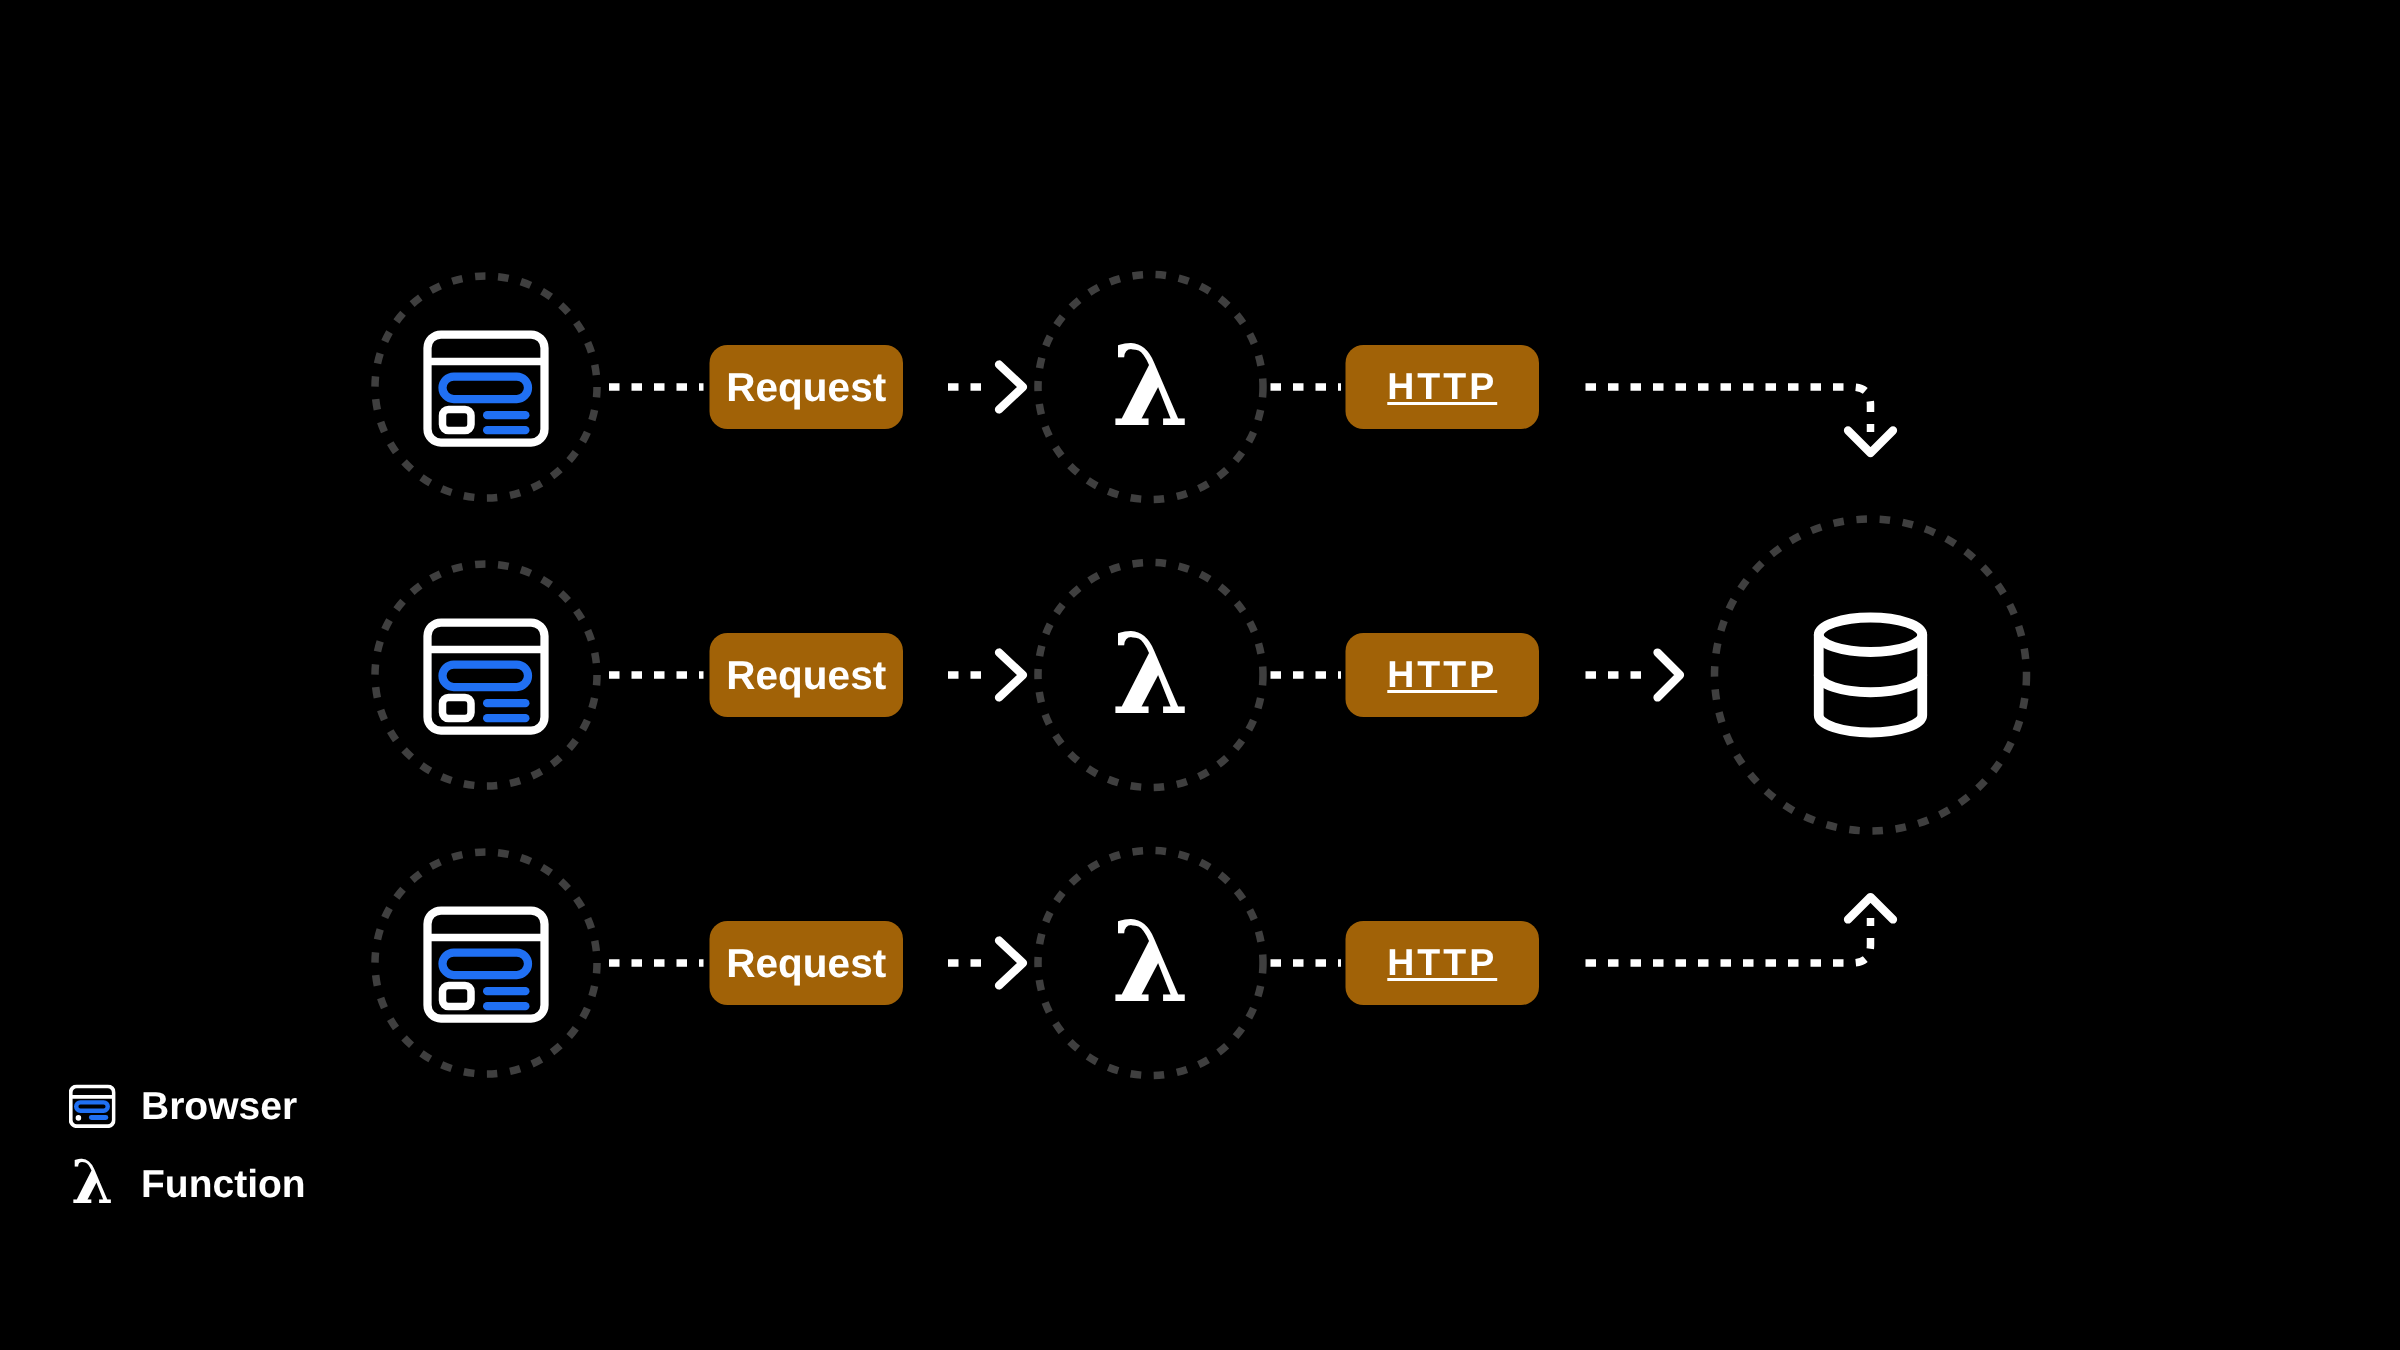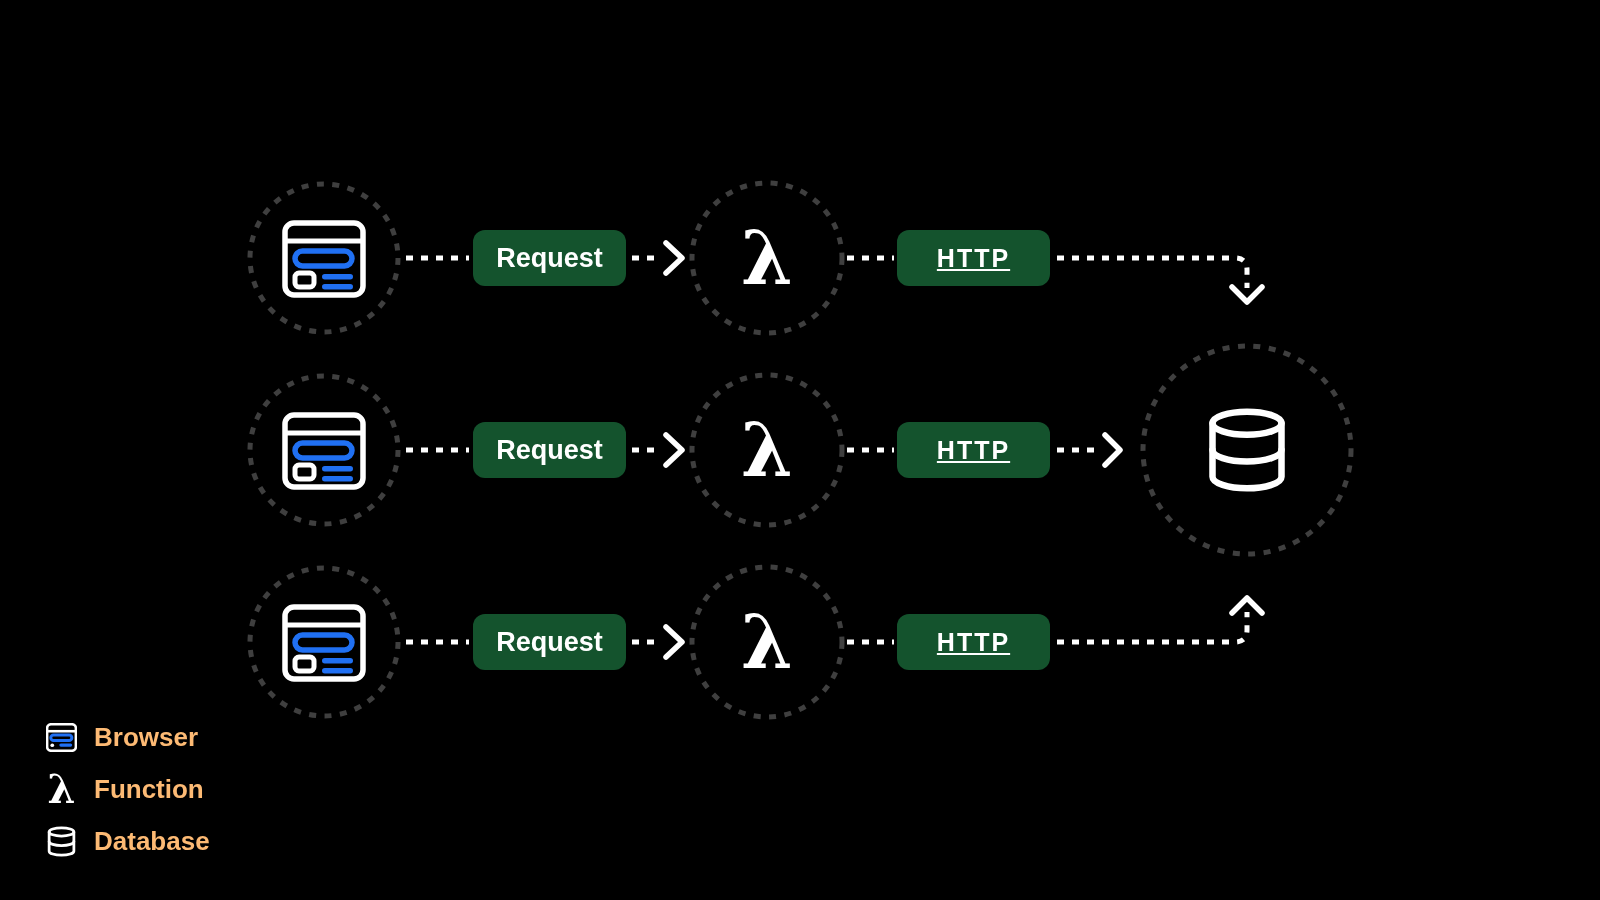--- a/index.html
+++ b/index.html
@@ -14,22 +14,22 @@
   svg.overlay { position: absolute; left: 0; top: 0; }
 
   .dash-circle { fill: none; stroke: #3f3f3f; stroke-width: 5; stroke-dasharray: 7 8.5; }
   .dots { fill: none; stroke: #ffffff; stroke-width: 5; stroke-dasharray: 7 8; }
   .chev { fill: none; stroke: #ffffff; stroke-width: 5.5; stroke-linecap: round; stroke-linejoin: round; }
 
   .node { position: absolute; }
 
   .badge {
     position: absolute;
-    width: 153px; height: 56px;
-    background: #14532d;
+    width: 129px; height: 56px;
+    background: #a16207;
     border-radius: 12px;
     color: #ffffff;
     display: flex; align-items: center; justify-content: center;
     font-weight: 700;
   }
   .badge.request { font-size: 27px; }
   .badge.http { font-size: 25px; letter-spacing: 2px; text-decoration: underline; }
 
   .lambda {
     position: absolute;
@@ -38,21 +38,21 @@
     color: #ffffff;
     font-family: "DejaVu Serif", serif;
     font-weight: 700;
     font-size: 74px;
     line-height: 1;
   }
 
   .legend { position: absolute; left: 45px; top: 711px; }
   .legend-row { display: flex; align-items: center; height: 52px; }
   .legend-icon-cell { width: 33px; display: flex; align-items: center; justify-content: center; }
-  .legend-label { margin-left: 16px; color: #fdba74; font-size: 26px; font-weight: 700; }
+  .legend-label { margin-left: 16px; color: #ffffff; font-size: 26px; font-weight: 700; }
   .legend .lambda-small {
     color: #ffffff; font-family: "DejaVu Serif", serif; font-weight: 700;
     font-size: 40px; line-height: 1;
   }
 </style>
 </head>
 <body>
 
 <div class="stage">
 
@@ -165,27 +165,15 @@
       <span class="legend-label">Browser</span>
     </div>
 
     <div class="legend-row">
       <span class="legend-icon-cell">
         <span class="lambda-small">λ</span>
       </span>
       <span class="legend-label">Function</span>
     </div>
 
-    <div class="legend-row">
-      <span class="legend-icon-cell">
-        <svg width="33" height="33" viewBox="0 0 24 24">
-          <g fill="none" stroke="#ffffff" stroke-width="2" stroke-linecap="round" stroke-linejoin="round">
-            <ellipse cx="12" cy="5" rx="9" ry="3"></ellipse>
-            <path d="M3 5v14a9 3 0 0 0 18 0V5"></path>
-            <path d="M3 12a9 3 0 0 0 18 0"></path>
-          </g>
-        </svg>
-      </span>
-      <span class="legend-label">Database</span>
-    </div>
 
   </div>
 </div>
 
 </body></html>

